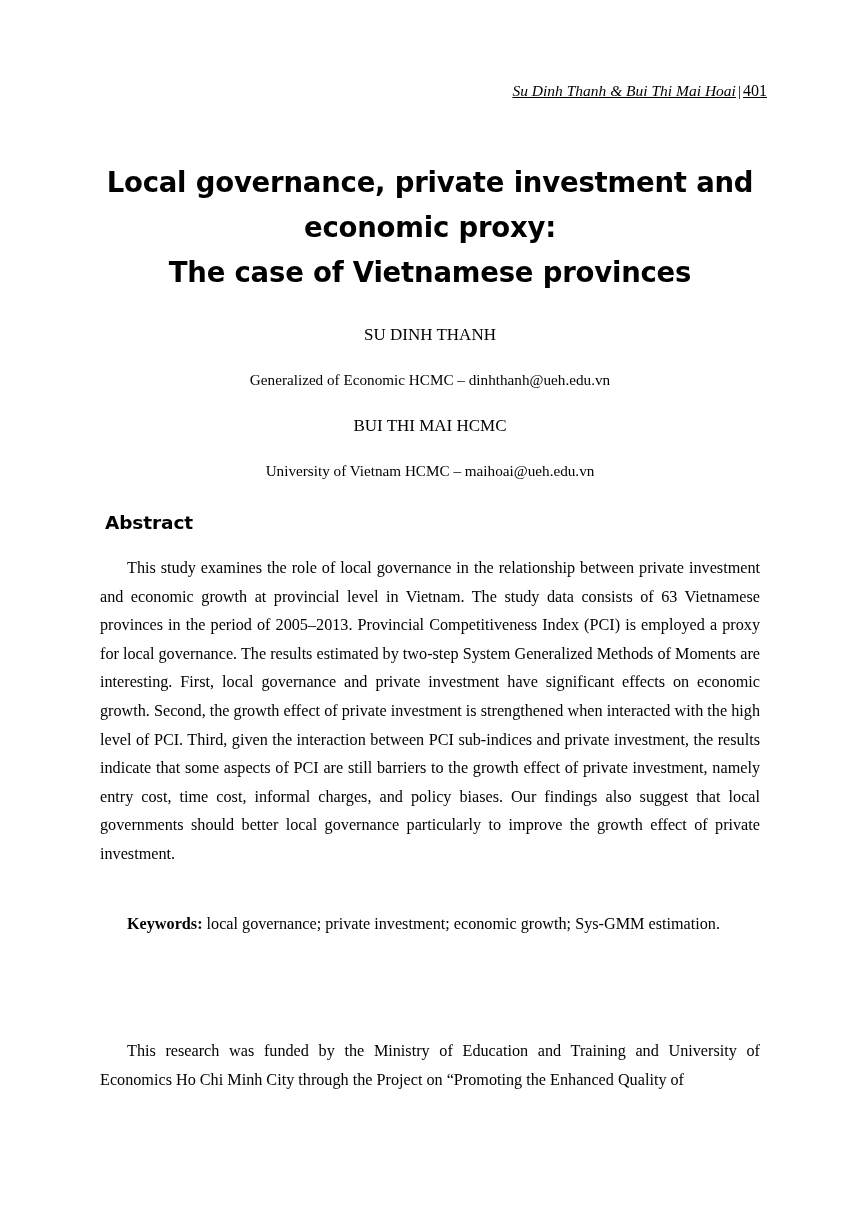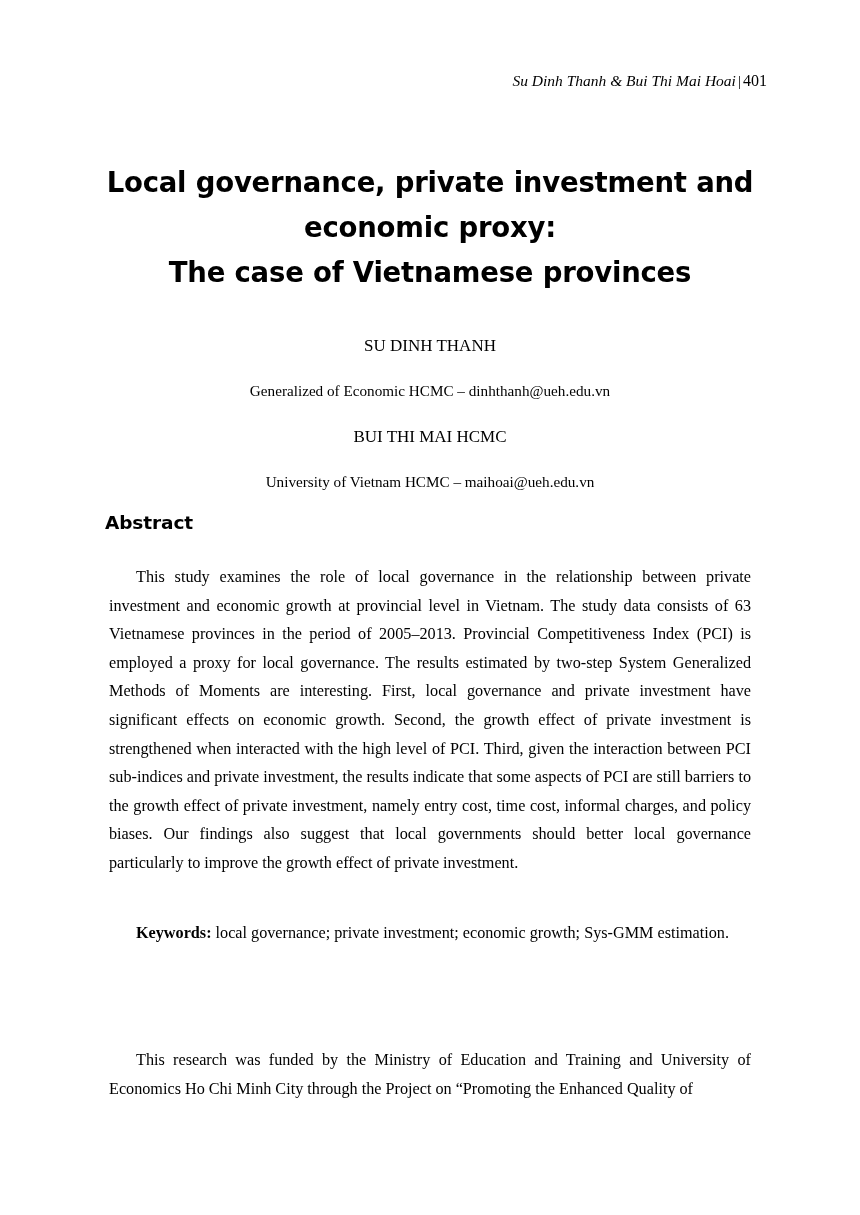--- a/index.html
+++ b/index.html
@@ -17,27 +17,28 @@
     height: 1215px;
     background: #ffffff;
     overflow: hidden;
     box-sizing: border-box;
   }
 
   
   .runhead {
     position: absolute;
     left: 93px;
-    top: 71px;
+    top: 81px;
     width: 674px;
     text-align: right;
     font-family: "Liberation Serif", serif;
     font-size: 15.5px;
     line-height: 20px;
     white-space: nowrap;
+    text-decoration: underline;
   }
   .runhead .authors {
     font-style: italic;
   }
   .runhead .sep {
     font-style: normal;
     padding: 0 2px;
   }
   .runhead .pageno {
     font-style: normal;
@@ -58,21 +59,21 @@
     letter-spacing: -0.2px;
   }
   .title-block .tline {
     display: block;
   }
 
   
   .author-block {
     position: absolute;
     left: 93px;
-    top: 334px;
+    top: 323px;
     width: 674px;
     text-align: center;
   }
   .author-name {
     font-family: "Liberation Serif", serif;
     font-size: 17px;
     line-height: 24px;
     margin: 0;
   }
   .author-affil {
@@ -97,21 +98,21 @@
     letter-spacing: -0.1px;
   }
 
   
   p.body {
     font-family: "Liberation Serif", serif;
     font-size: 16.2px;
     line-height: 28.6px;
     text-align: justify;
     text-justify: inter-word;
-    margin: 16px;
+    margin: 7px;
     padding: 0;
   }
   p.body.indent {
     text-indent: 27px;
   }
   .kw-label {
     font-weight: bold;
   }
 
   

